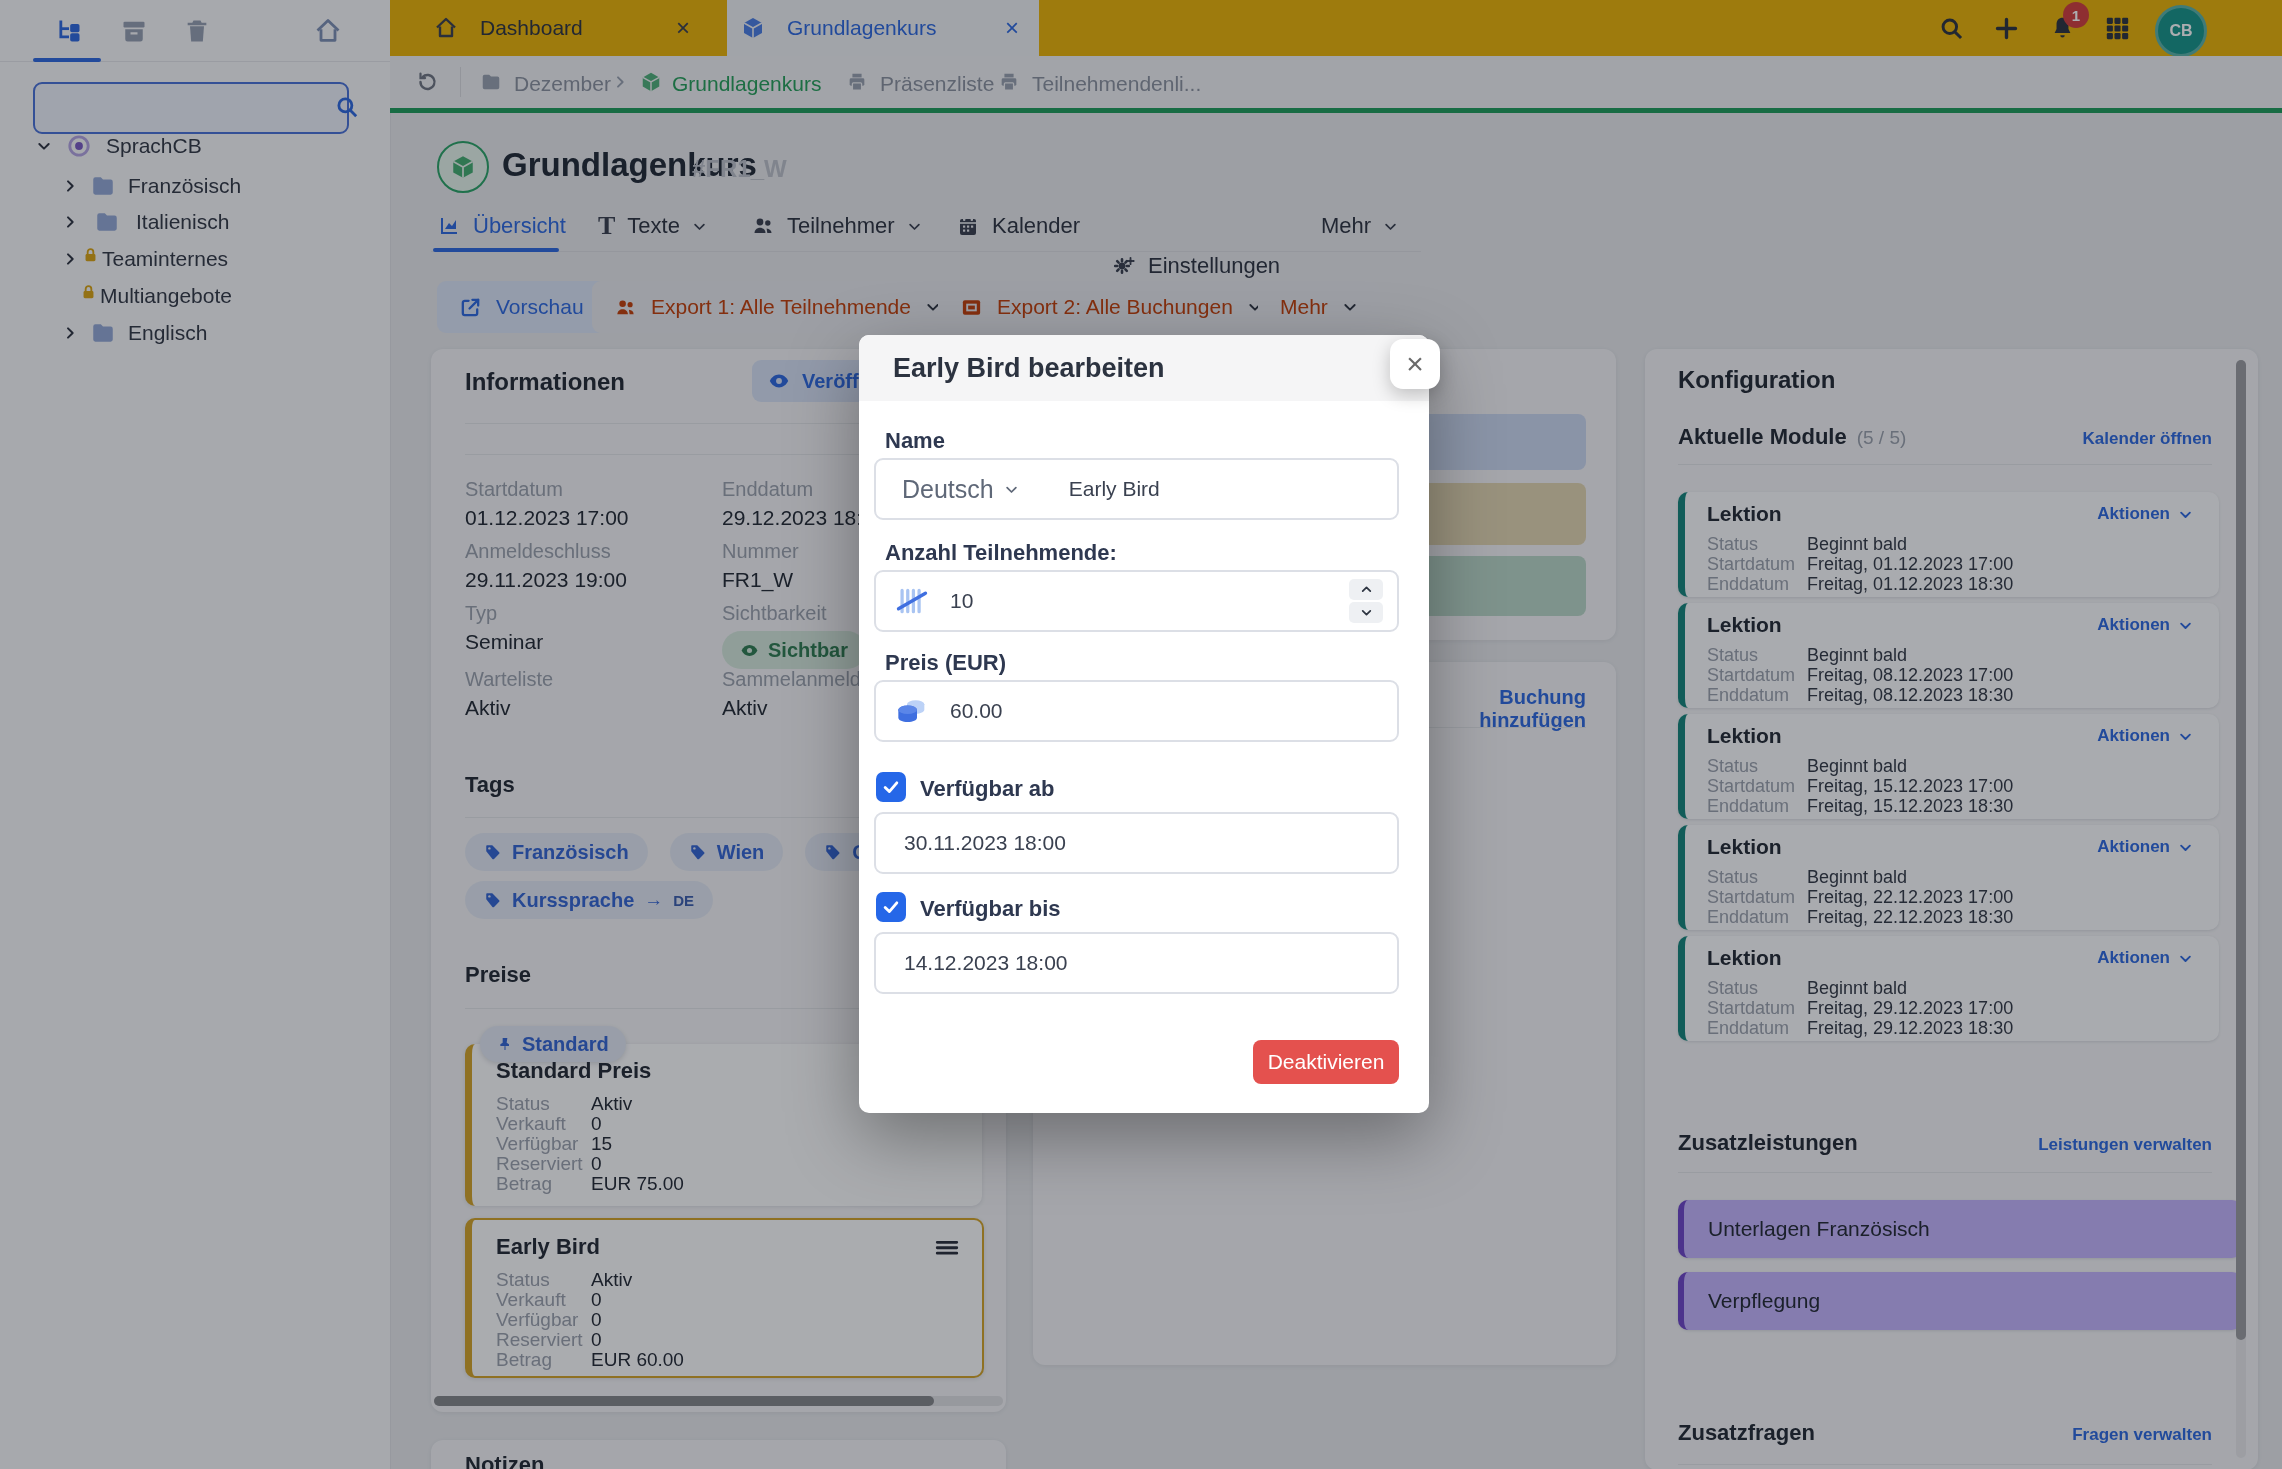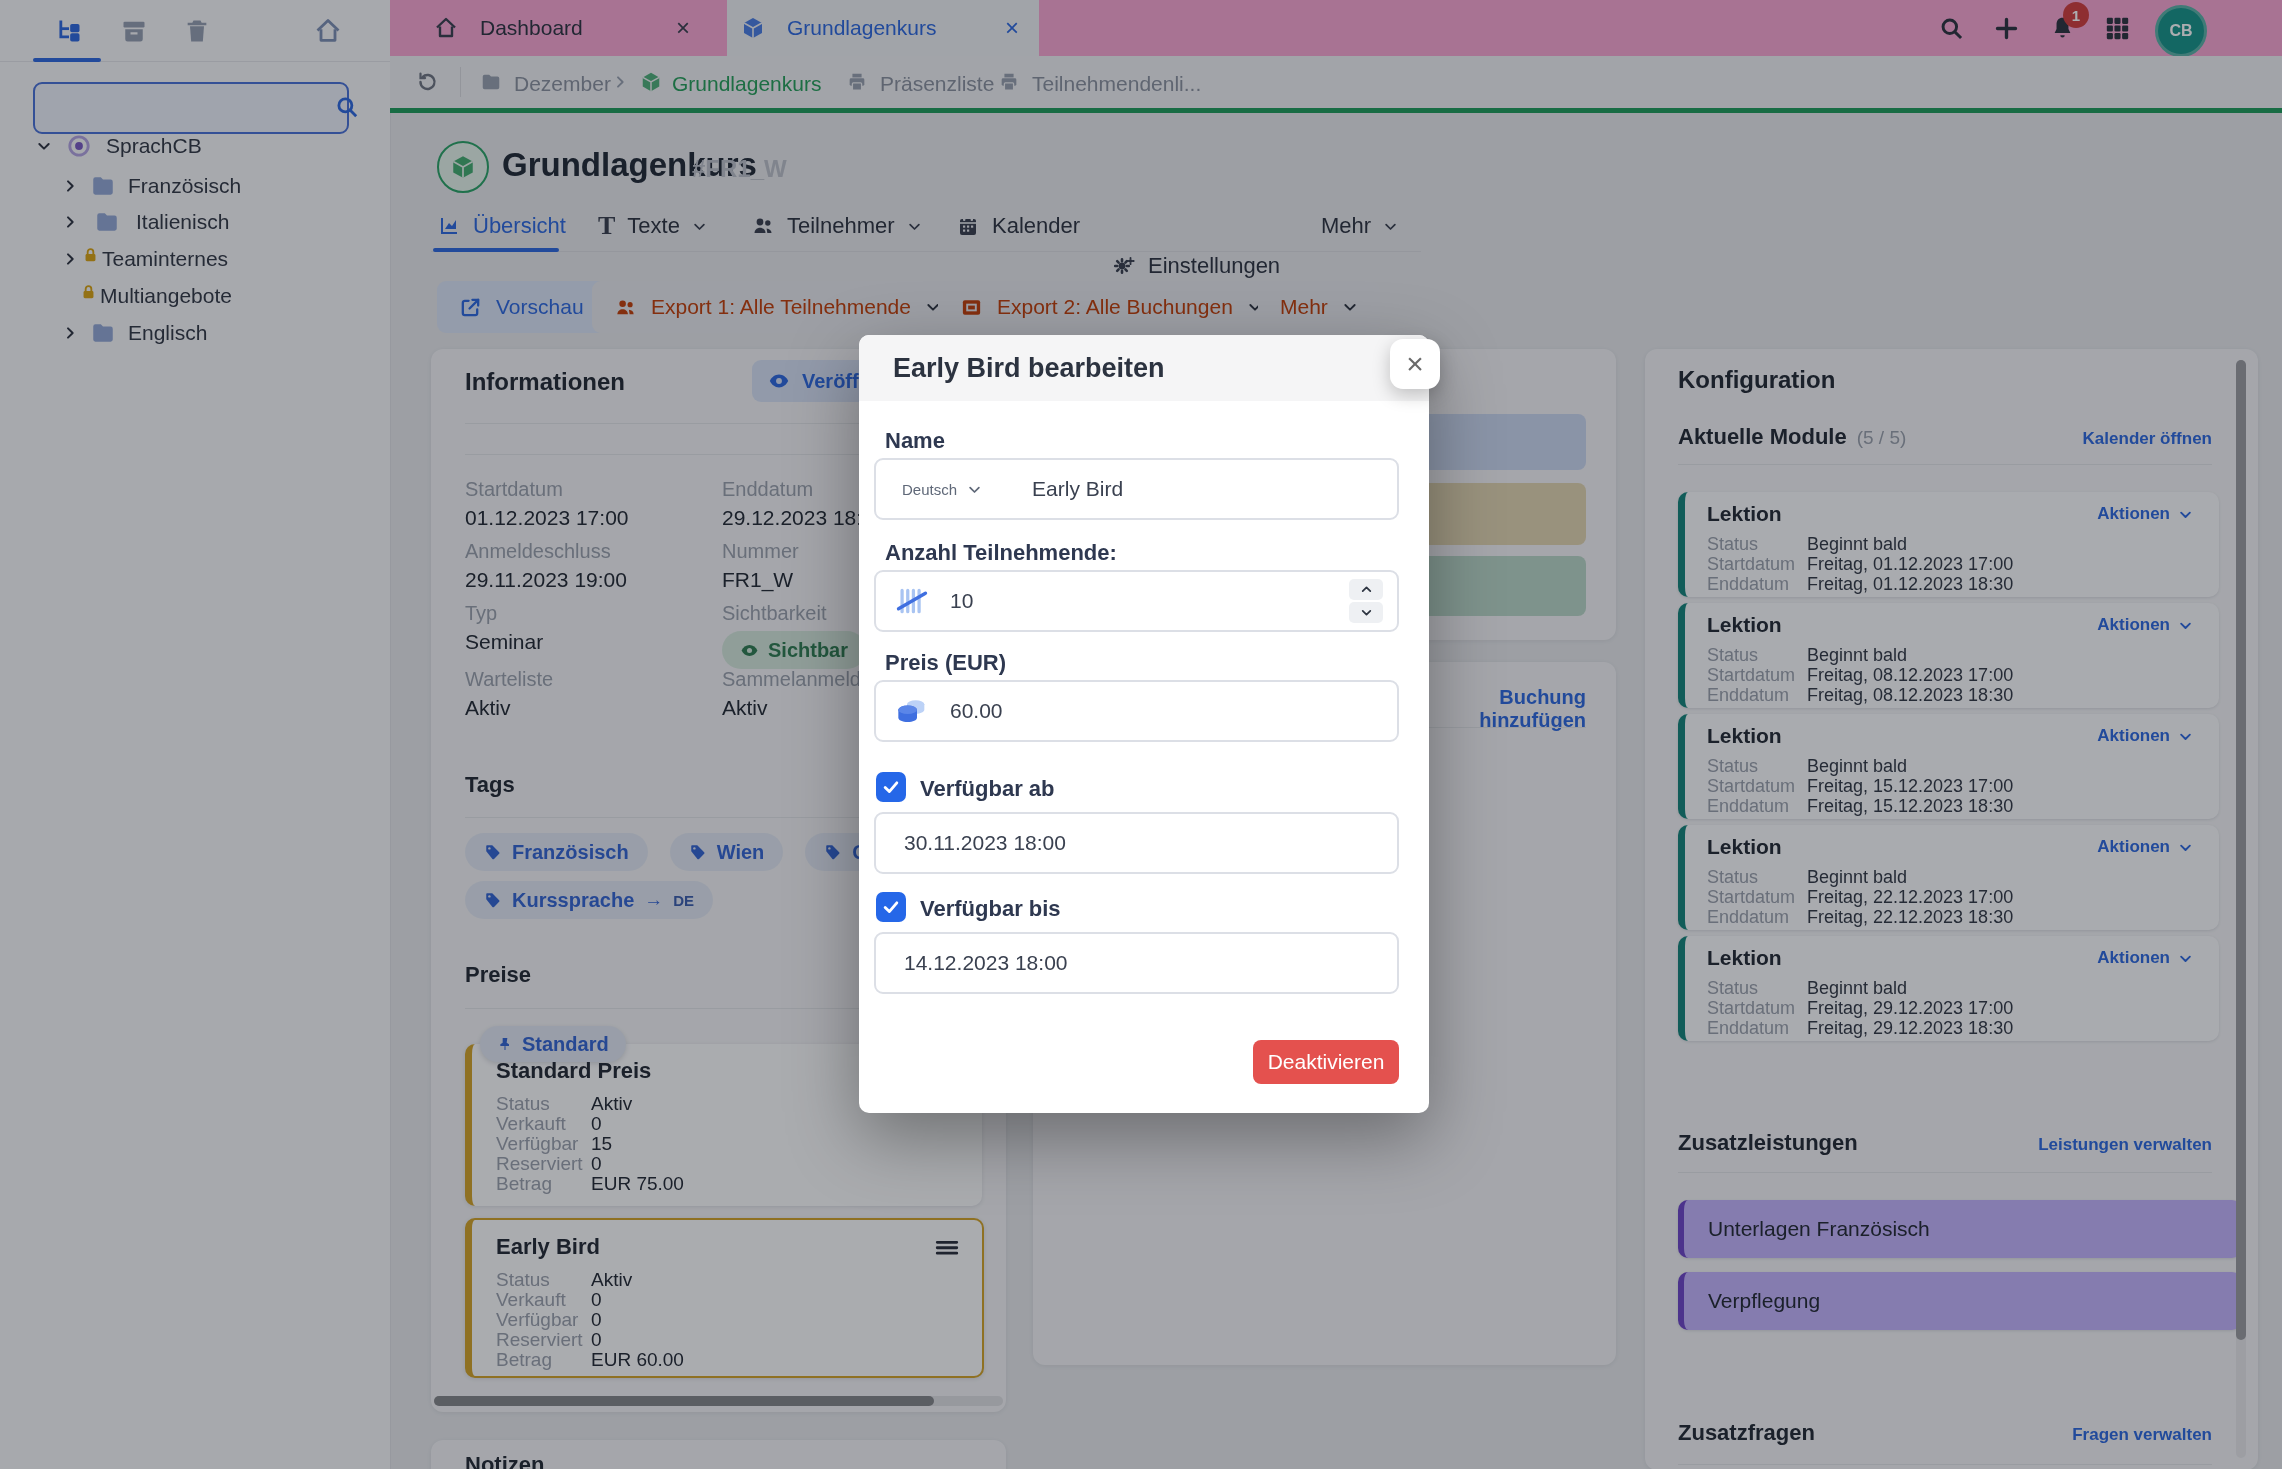--- a/index.html
+++ b/index.html
@@ -26,21 +26,21 @@
   .lock-ic{position:absolute;width:17px;height:17px;color:#d9a514;}
   #tr-0{left:36px;top:128px;gap:14px;}
   #tr-1{left:62px;top:168px;gap:12px;}
   #tr-2{left:62px;top:204px;gap:16px;}
   #tr-3{left:62px;top:241px;gap:12px;}
   #tr-4{left:88px;top:278px;gap:12px;}
   #tr-5{left:62px;top:315px;gap:12px;}
   .org-ic{width:26px;height:26px;}
 
   
-  #topbar{position:absolute;left:390px;top:0;width:1892px;height:56px;background:#f9a8d4;border-bottom:1px solid #dfe1e5;}
+  #topbar{position:absolute;left:390px;top:0;width:1892px;height:56px;background:#eab308;border-bottom:1px solid #dfe1e5;}
   .tb-tab{position:absolute;top:0;height:56px;display:flex;align-items:center;cursor:pointer;}
   #tab-dashboard{left:20px;width:290px;padding:0 10px;color:#2e3542;}
   #tab-dashboard .tb-ic{color:#3a4150;}
   #tab-course{left:337px;width:312px;background:#eef1f5;border-bottom:4px solid #2e6ae0;color:#2e6ae0;}
   .tb-ic{width:24px;height:24px;margin:0 0 0 14px;}
   .tb-label{font-size:21px;margin-left:22px;font-weight:500;}
   .tb-close{font-size:24px;margin-left:auto;margin-right:20px;color:#3a4150;cursor:pointer;line-height:1;}
   #tab-course .tb-close{color:#2e6ae0;}
   .top-ic{position:absolute;top:15px;width:27px;height:27px;color:#2d3440;cursor:pointer;}
   #ti-search{left:1548px;}
@@ -179,21 +179,21 @@
   #modal{position:absolute;left:859px;top:335px;width:570px;height:778px;background:#fff;border-radius:10px;z-index:100;box-shadow:0 24px 70px rgba(0,0,0,.35);}
   #modal-header{position:absolute;left:0;top:0;width:570px;height:66px;background:#f5f5f6;border-radius:10px 10px 0 0;display:flex;align-items:center;}
   #modal-title{font-size:27px;font-weight:600;color:#2c3340;margin-left:34px;}
   #modal-close{position:absolute;left:1390px;top:339px;width:50px;height:50px;background:#fff;border:none;border-radius:13px;z-index:110;box-shadow:0 6px 18px rgba(0,0,0,.22);display:flex;align-items:center;justify-content:center;cursor:pointer;}
   #modal-close .x{font-size:30px;color:#6a6a6a;line-height:1;font-weight:400;}
   .m-label{position:absolute;font-size:22px;font-weight:600;color:#2e3850;}
   .m-input{position:absolute;left:15px;width:521px;height:58px;border:2px solid #dcdfe6;border-radius:9px;background:#fff;display:flex;align-items:center;}
   .m-input input{border:none;outline:none;background:transparent;font:21px "Liberation Sans",sans-serif;color:#3a4150;flex:1;min-width:0;}
   #m-name-label{left:26px;top:93px;}
   #m-input-name{top:123px;}
-  #m-lang{display:inline-flex;align-items:center;gap:10px;margin-left:26px;color:#5f6878;font-size:15px;cursor:pointer;}
+  #m-lang{display:inline-flex;align-items:center;gap:10px;margin-left:26px;color:#5f6878;font-size:25px;cursor:pointer;}
   #m-lang .chev{width:15px;height:15px;color:#5f6878;}
   #m-input-name input{margin-left:48px;}
   #m-count-label{left:26px;top:205px;}
   #m-input-count{top:235px;}
   #m-input-count .ficon{margin-left:18px;}
   #m-input-count input{margin-left:18px;}
   .stepper{position:absolute;right:14px;width:34px;height:21px;background:#eef0f3;border:none;border-radius:5px;display:flex;align-items:center;justify-content:center;cursor:pointer;color:#3a4150;}
   #step-up{top:7px;} #step-down{top:30px;}
   .stepper .chev{width:13px;height:13px;}
   #m-price-label{left:26px;top:315px;}

